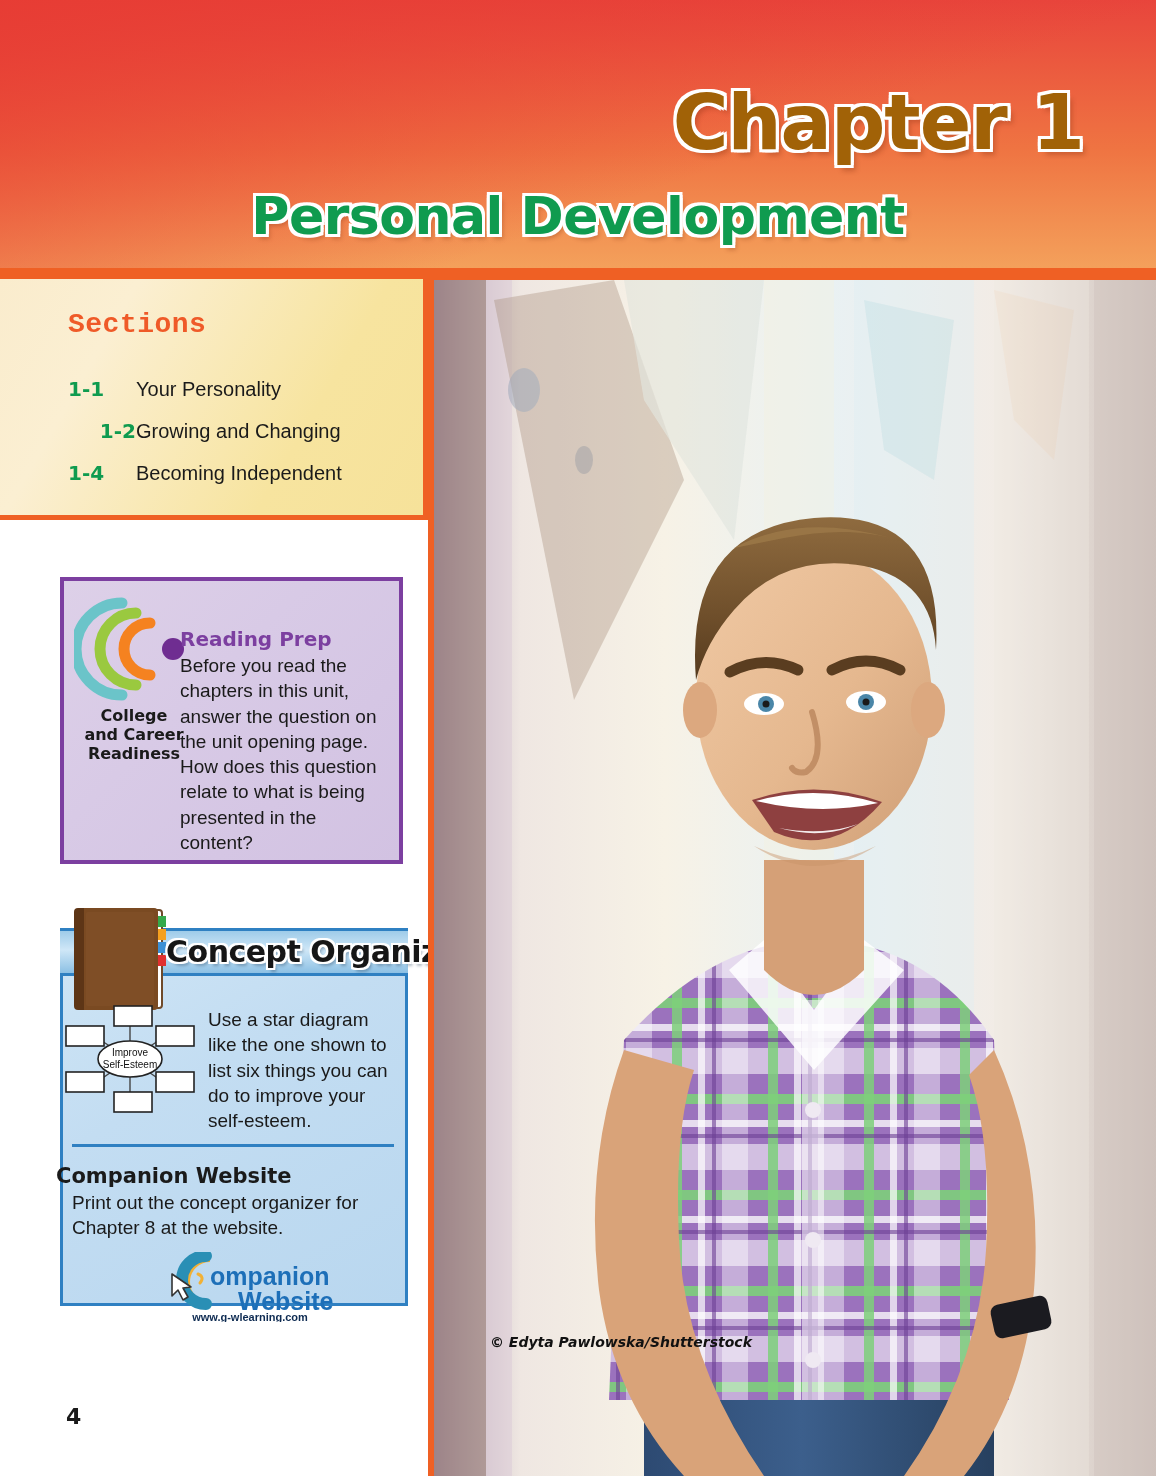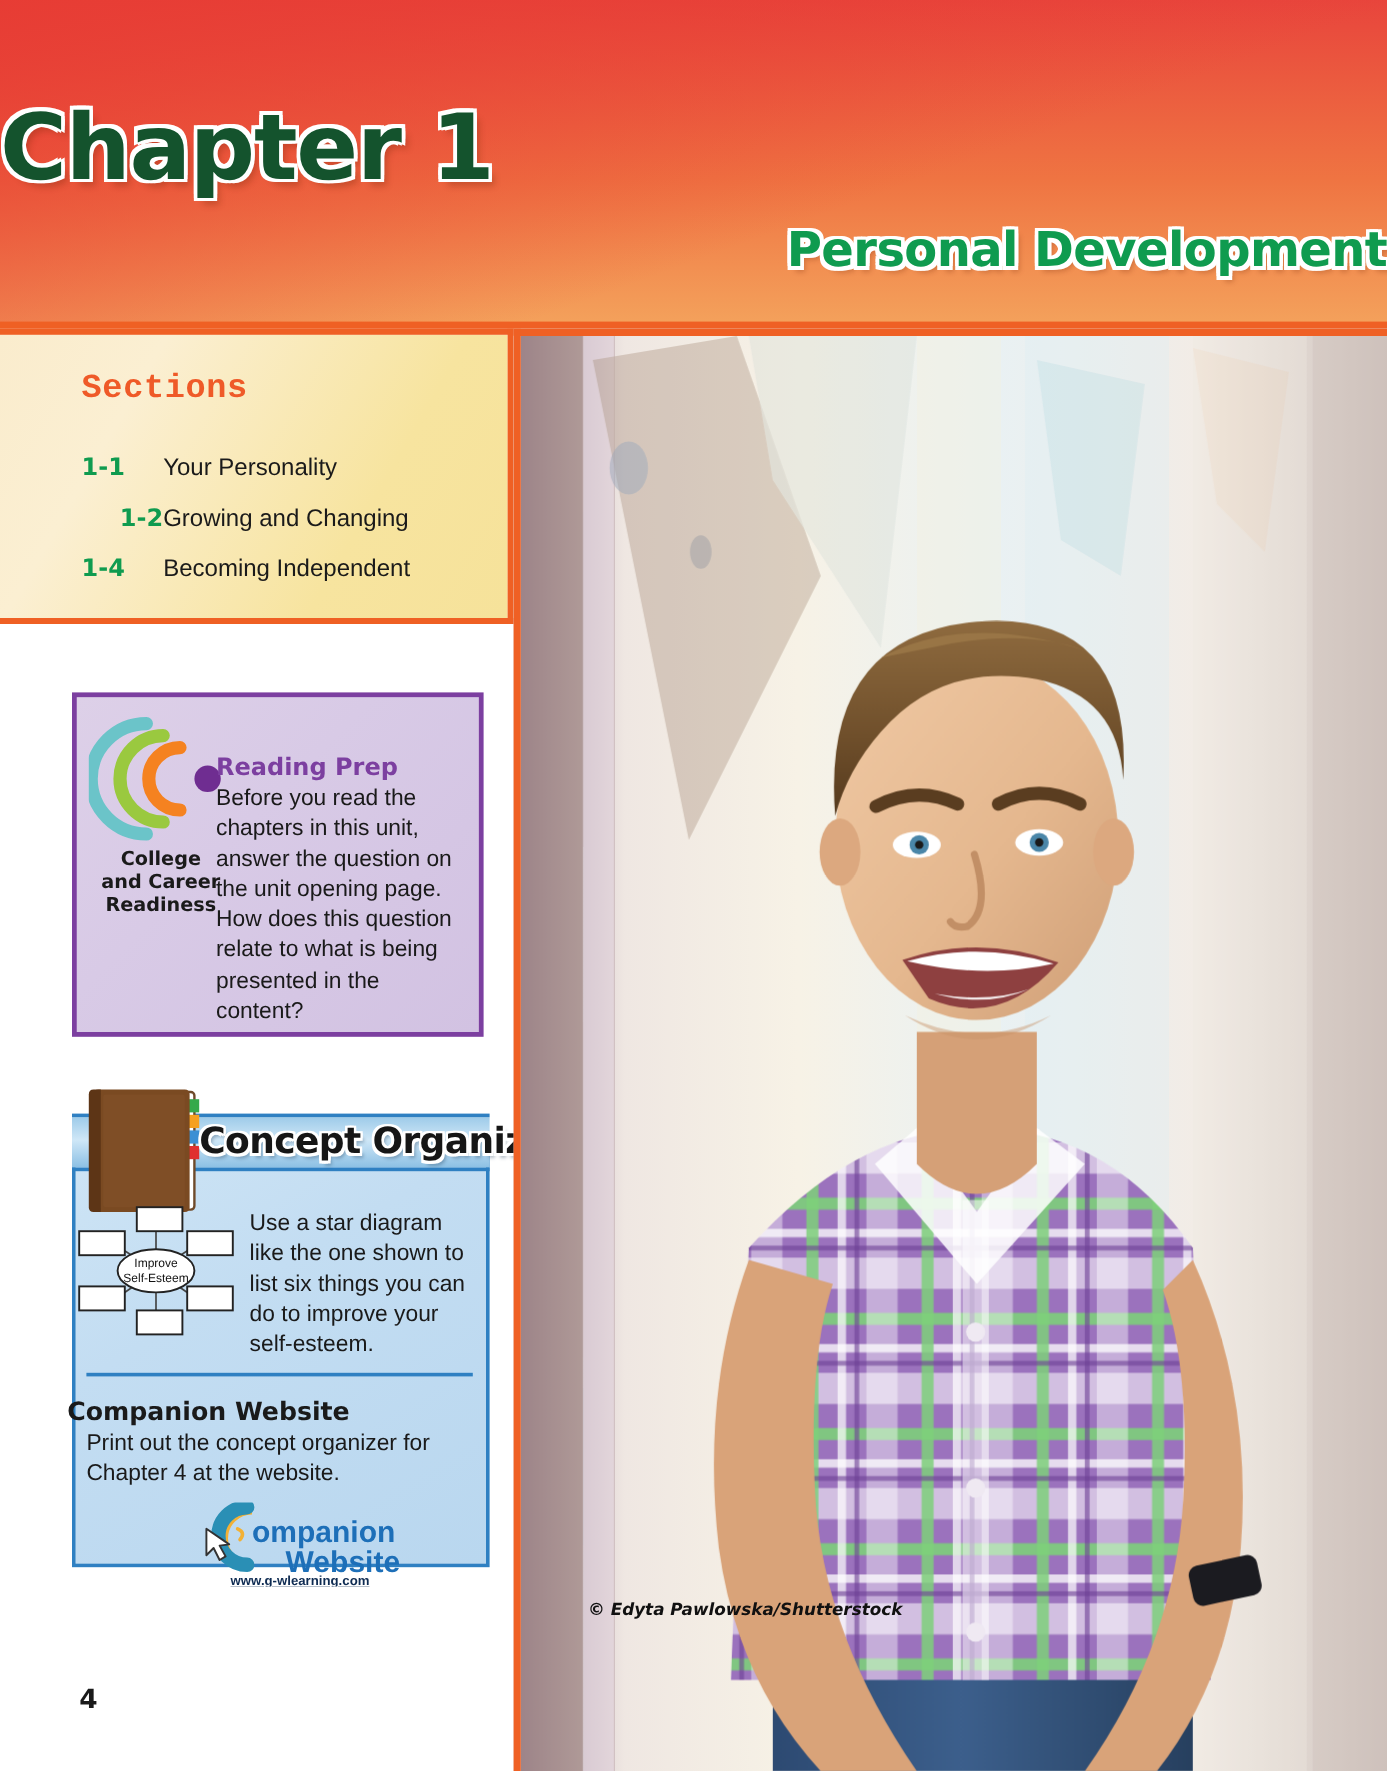--- a/index.html
+++ b/index.html
@@ -33,39 +33,39 @@
     position: absolute;
     left: 0; top: 268px;
     width: 1156px;
     height: 6px;
     background: #ef6024;
   }
   .chapter-title {
     position: absolute;
     left: 0; top: 78px;
     width: 1084px;
-    text-align: left;
+    text-align: right;
     font-size: 76px;
     font-weight: bold;
     letter-spacing: -1px;
-    color: #14532d;
+    color: #a16207;
     font-family: "DejaVu Sans", sans-serif;
     text-shadow:
       -3px -3px 0 #fff,  3px -3px 0 #fff,
       -3px  3px 0 #fff,  3px  3px 0 #fff,
       -3px  0   0 #fff,  3px  0   0 #fff,
        0   -3px 0 #fff,  0    3px 0 #fff,
        5px 6px 5px rgba(120,40,10,0.30);
   }
   .chapter-subtitle {
     position: absolute;
     left: 0; top: 186px;
     width: 1156px;
-    text-align: right;
-    font-size: 40px;
+    text-align: center;
+    font-size: 52px;
     font-weight: bold;
     letter-spacing: -0.5px;
     color: #0f9b4f;
     font-family: "DejaVu Sans", sans-serif;
     text-shadow:
       -3px -3px 0 #fff,  3px -3px 0 #fff,
       -3px  3px 0 #fff,  3px  3px 0 #fff,
       -3px  0   0 #fff,  3px  0   0 #fff,
        0   -3px 0 #fff,  0    3px 0 #fff,
        4px 5px 4px rgba(120,40,10,0.28);
@@ -350,21 +350,21 @@
     <ellipse cx="66" cy="59" rx="32" ry="18" fill="#fff" stroke="#222" stroke-width="1.6"></ellipse>
     <text x="66" y="56" text-anchor="middle" font-family="Liberation Sans, sans-serif" font-size="10" fill="#111">Improve</text>
     <text x="66" y="68" text-anchor="middle" font-family="Liberation Sans, sans-serif" font-size="10" fill="#111">Self-Esteem</text>
   </svg>
 
   <div id="concept-body">Use a star diagram like the one shown to list six things you can do to improve your self-esteem.</div>
 
   <div id="concept-divider"></div>
 
   <div id="companion-heading">Companion Website</div>
-  <div id="companion-body">Print out the concept organizer for Chapter 4 at the website.</div>
+  <div id="companion-body">Print out the concept organizer for Chapter 8 at the website.</div>
 
   <svg id="companion-logo" viewBox="0 0 180 70">
     <path d="M50 8 A 22 22 0 1 0 50 52" fill="none" stroke="#f2b135" stroke-width="4"></path>
     <path d="M46 4 A 24 24 0 1 0 46 52" fill="none" stroke="#2a8fb5" stroke-width="12" stroke-linecap="round"></path>
     <path d="M38 22 q7 3 2 9" fill="none" stroke="#f2b135" stroke-width="3" stroke-linecap="round"></path>
     <path d="M12 22 L12 44 L18 38 L23 48 L28 45 L23 36 L31 35 Z" fill="#ffffff" stroke="#333" stroke-width="1.6" stroke-linejoin="round"></path>
     <text x="50" y="33" font-family="Liberation Sans, sans-serif" font-size="25" font-weight="bold" fill="#1d6fb8">ompanion</text>
     <text x="78" y="58" font-family="Liberation Sans, sans-serif" font-size="25" font-weight="bold" fill="#1d6fb8">Website</text>
     <text x="90" y="69" text-anchor="middle" font-family="Liberation Sans, sans-serif" font-size="11" font-weight="bold" fill="#0e2b52" text-decoration="underline">www.g-wlearning.com</text>
   </svg>

